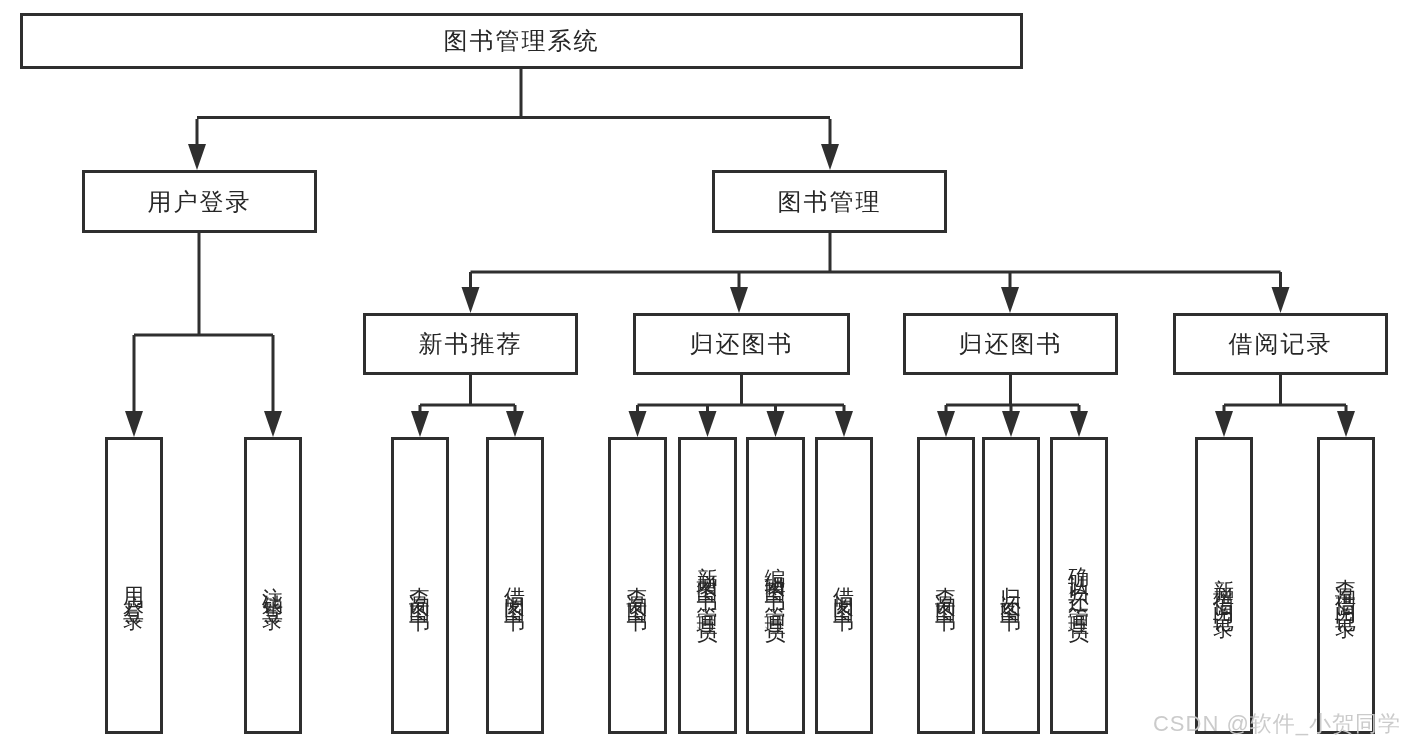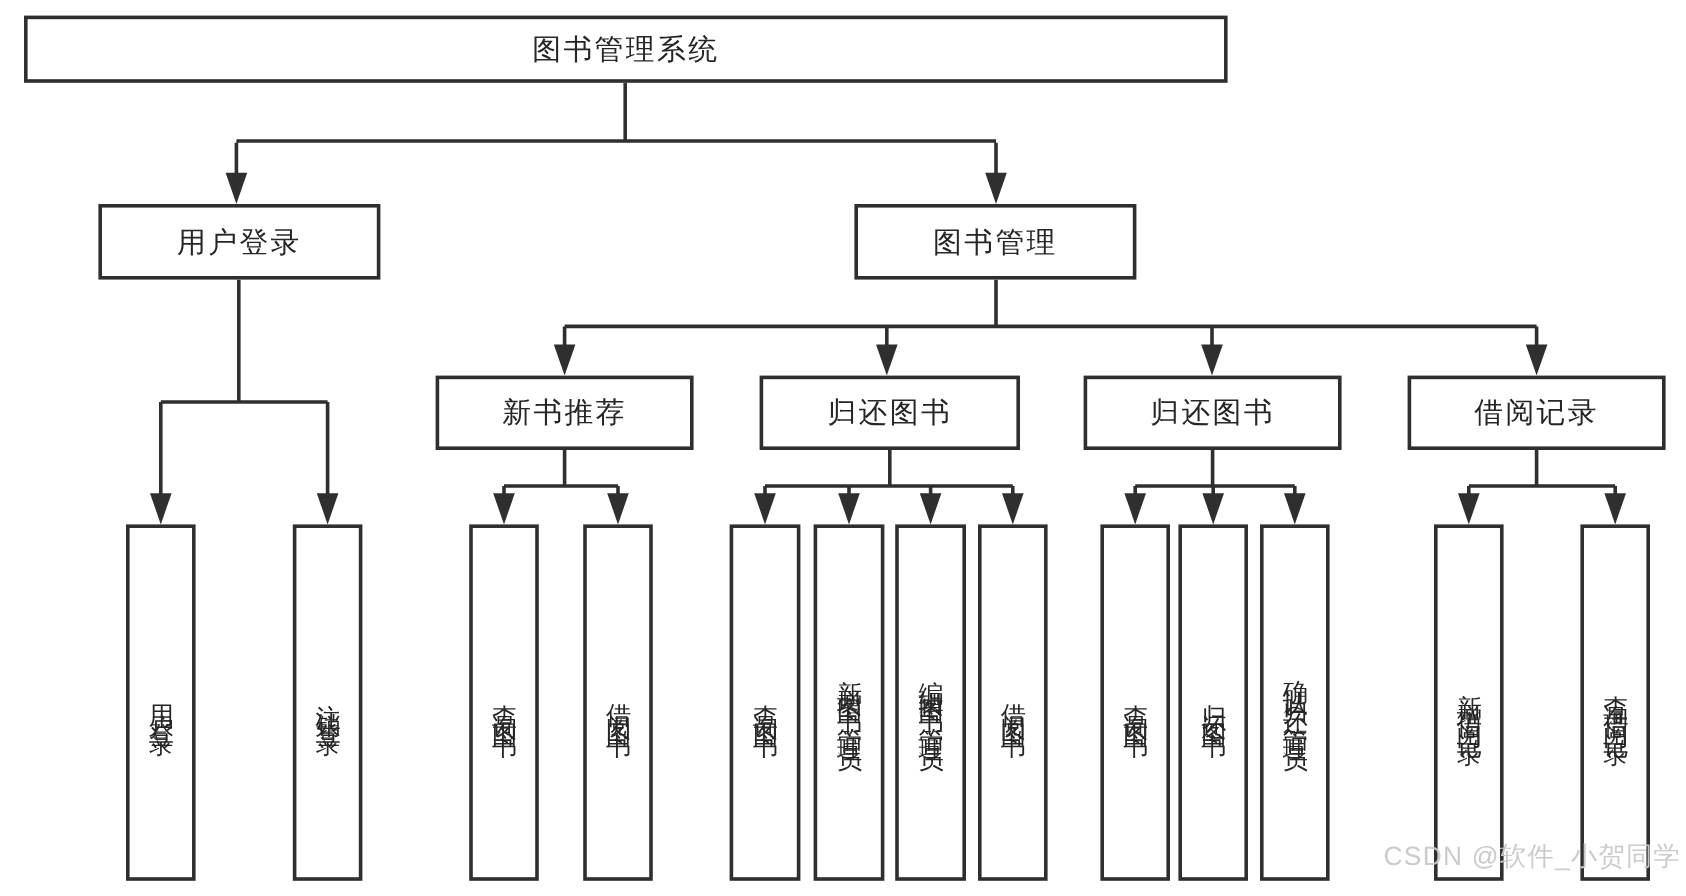--- a/index.html
+++ b/index.html
@@ -17,21 +17,21 @@
     border:3px solid var(--line,#2f2f2f); background:#ffffff;
     display:flex; align-items:center; justify-content:center;
     color:var(--text,#262626);
   }
   .node.h .label { font-size:24px; letter-spacing:2px; white-space:nowrap; }
   .node.v .label {
     writing-mode:vertical-lr; text-orientation:mixed;
     font-size:21px; letter-spacing:8px; line-height:1;
   }
   .watermark {
-    position:absolute; right:4px; bottom:18px; z-index:6;
+    position:absolute; right:4px; bottom:8px; z-index:6;
     font-size:22px; letter-spacing:1px;
     color:var(--watermark,#c9c9c9); opacity:.95; white-space:nowrap;margin-left:43px;
   }
 </style>
 </head>
 <body>
 
 <div class="stage">
 
   <svg class="connectors" viewBox="0 0 1405 747" xmlns="http://www.w3.org/2000/svg">

